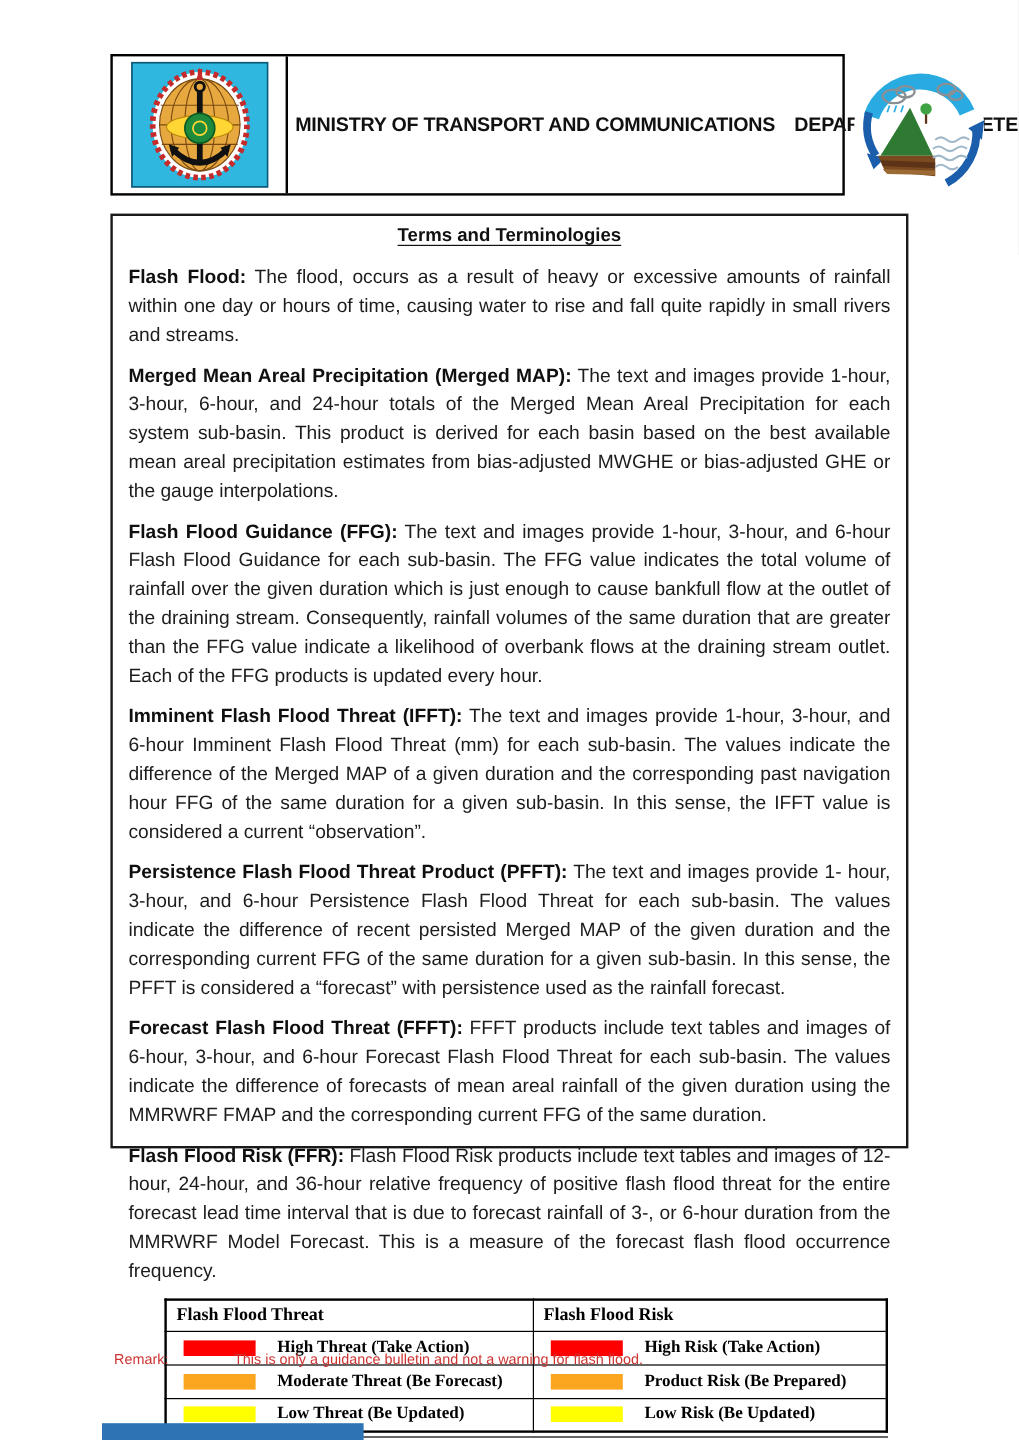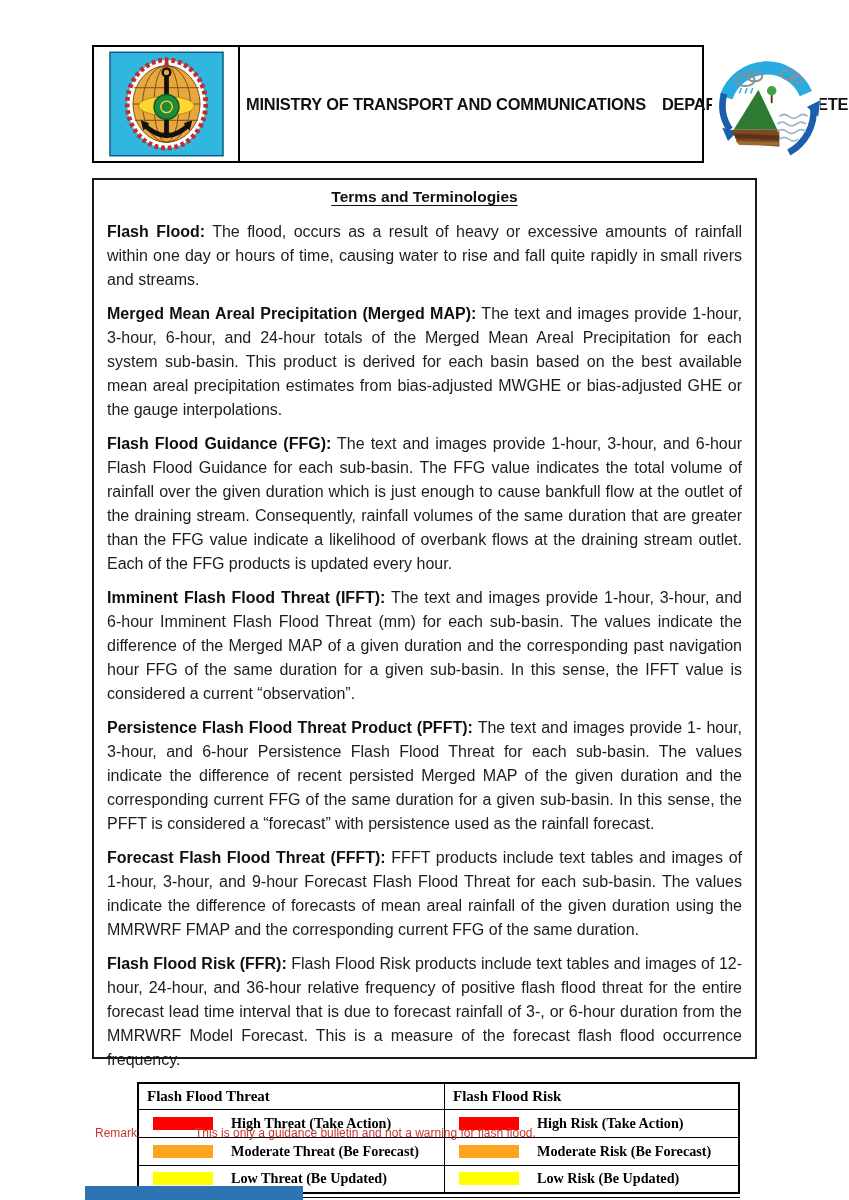--- a/index.html
+++ b/index.html
@@ -22,21 +22,21 @@
     flex:1; display:flex; flex-direction:row; justify-content:flex-start;
     align-items:center; text-align:center; padding:4px 6px;gap:16px;
   }
   .header-line {
     font-weight:bold; font-size:16.4px; line-height:32px;
     letter-spacing:-0.2px; color:#111; white-space:nowrap;
   }
   .right-logo-wrap { position:absolute; left:708px; top:48px; width:116px; height:114px; }
   
   .terms-box {
-    position:absolute; left:92px; top:178px; width:665px; height:881px;
+    position:absolute; left:92px; top:178px; width:665px; height:779px;
     border:2px solid #1a1a1a; padding:8px 13px 16px 13px; background:#fff;
   }
   .terms-title {
     text-align:center; font-weight:bold; font-size:15.5px;
     text-decoration:underline; text-underline-offset:3px; margin-bottom:14px;
     color:#111;
   }
   .term-para {
     font-size:16px; line-height:24px; text-align:justify;
     margin-bottom:10px; color:#1c1c1c;
@@ -162,21 +162,21 @@
     <p class="term-para"><b>Flash Flood:</b><span> The flood, occurs as a result of heavy or excessive amounts of rainfall within one day or hours of time, causing water to rise and fall quite rapidly in small rivers and streams.</span></p>
 
     <p class="term-para"><b>Merged Mean Areal Precipitation (Merged MAP):</b><span> The text and images provide 1-hour, 3-hour, 6-hour, and 24-hour totals of the Merged Mean Areal Precipitation for each system sub-basin. This product is derived for each basin based on the best available mean areal precipitation estimates from bias-adjusted MWGHE or bias-adjusted GHE or the gauge interpolations.</span></p>
 
     <p class="term-para"><b>Flash Flood Guidance (FFG):</b><span> The text and images provide 1-hour, 3-hour, and 6-hour Flash Flood Guidance for each sub-basin. The FFG value indicates the total volume of rainfall over the given duration which is just enough to cause bankfull flow at the outlet of the draining stream. Consequently, rainfall volumes of the same duration that are greater than the FFG value indicate a likelihood of overbank flows at the draining stream outlet. Each of the FFG products is updated every hour.</span></p>
 
     <p class="term-para"><b>Imminent Flash Flood Threat (IFFT):</b><span> The text and images provide 1-hour, 3-hour, and 6-hour Imminent Flash Flood Threat (mm) for each sub-basin. The values indicate the difference of the Merged MAP of a given duration and the corresponding past navigation hour FFG of the same duration for a given sub-basin. In this sense, the IFFT value is considered a current “observation”.</span></p>
 
     <p class="term-para"><b>Persistence Flash Flood Threat Product (PFFT):</b><span> The text and images provide 1- hour, 3-hour, and 6-hour Persistence Flash Flood Threat for each sub-basin. The values indicate the difference of recent persisted Merged MAP of the given duration and the corresponding current FFG of the same duration for a given sub-basin. In this sense, the PFFT is considered a “forecast” with persistence used as the rainfall forecast.</span></p>
 
-    <p class="term-para"><b>Forecast Flash Flood Threat (FFFT):</b><span> FFFT products include text tables and images of 1-hour, 3-hour, and 9-hour Forecast Flash Flood Threat for each sub-basin. The values indicate the difference of forecasts of mean areal rainfall of the given duration using the MMRWRF FMAP and the corresponding current FFG of the same duration.</span></p>
+    <p class="term-para"><b>Forecast Flash Flood Threat (FFFT):</b><span> FFFT products include text tables and images of 6-hour, 3-hour, and 6-hour Forecast Flash Flood Threat for each sub-basin. The values indicate the difference of forecasts of mean areal rainfall of the given duration using the MMRWRF FMAP and the corresponding current FFG of the same duration.</span></p>
 
     <p class="term-para"><b>Flash Flood Risk (FFR):</b><span> Flash Flood Risk products include text tables and images of 12-hour, 24-hour, and 36-hour relative frequency of positive flash flood threat for the entire forecast lead time interval that is due to forecast rainfall of 3-, or 6-hour duration from the MMRWRF Model Forecast. This is a measure of the forecast flash flood occurrence frequency.</span></p>
 
     <div class="legend-wrap">
       <table class="legend-table">
         <tbody>
             <tr class="hdr">
           <td class="col-threat">
                 <div class="legend-hdr">Flash Flood Threat</div>
               </td>
@@ -201,21 +201,21 @@
         <tr>
           <td>
                 <div class="legend-cell">
             <span class="swatch" style="background: rgb(252, 166, 31);"></span>
             <span class="legend-label">Moderate Threat (Be Forecast)</span>
           </div>
               </td>
           <td>
                 <div class="legend-cell">
             <span class="swatch" style="background: rgb(252, 166, 31);"></span>
-            <span class="legend-label">Moderate Risk (Be Forecast)</span>
+            <span class="legend-label">Product Risk (Be Prepared)</span>
           </div>
               </td>
         </tr>
         <tr>
           <td>
                 <div class="legend-cell">
             <span class="swatch" style="background: rgb(255, 255, 0);"></span>
             <span class="legend-label">Low Threat (Be Updated)</span>
           </div>
               </td>

